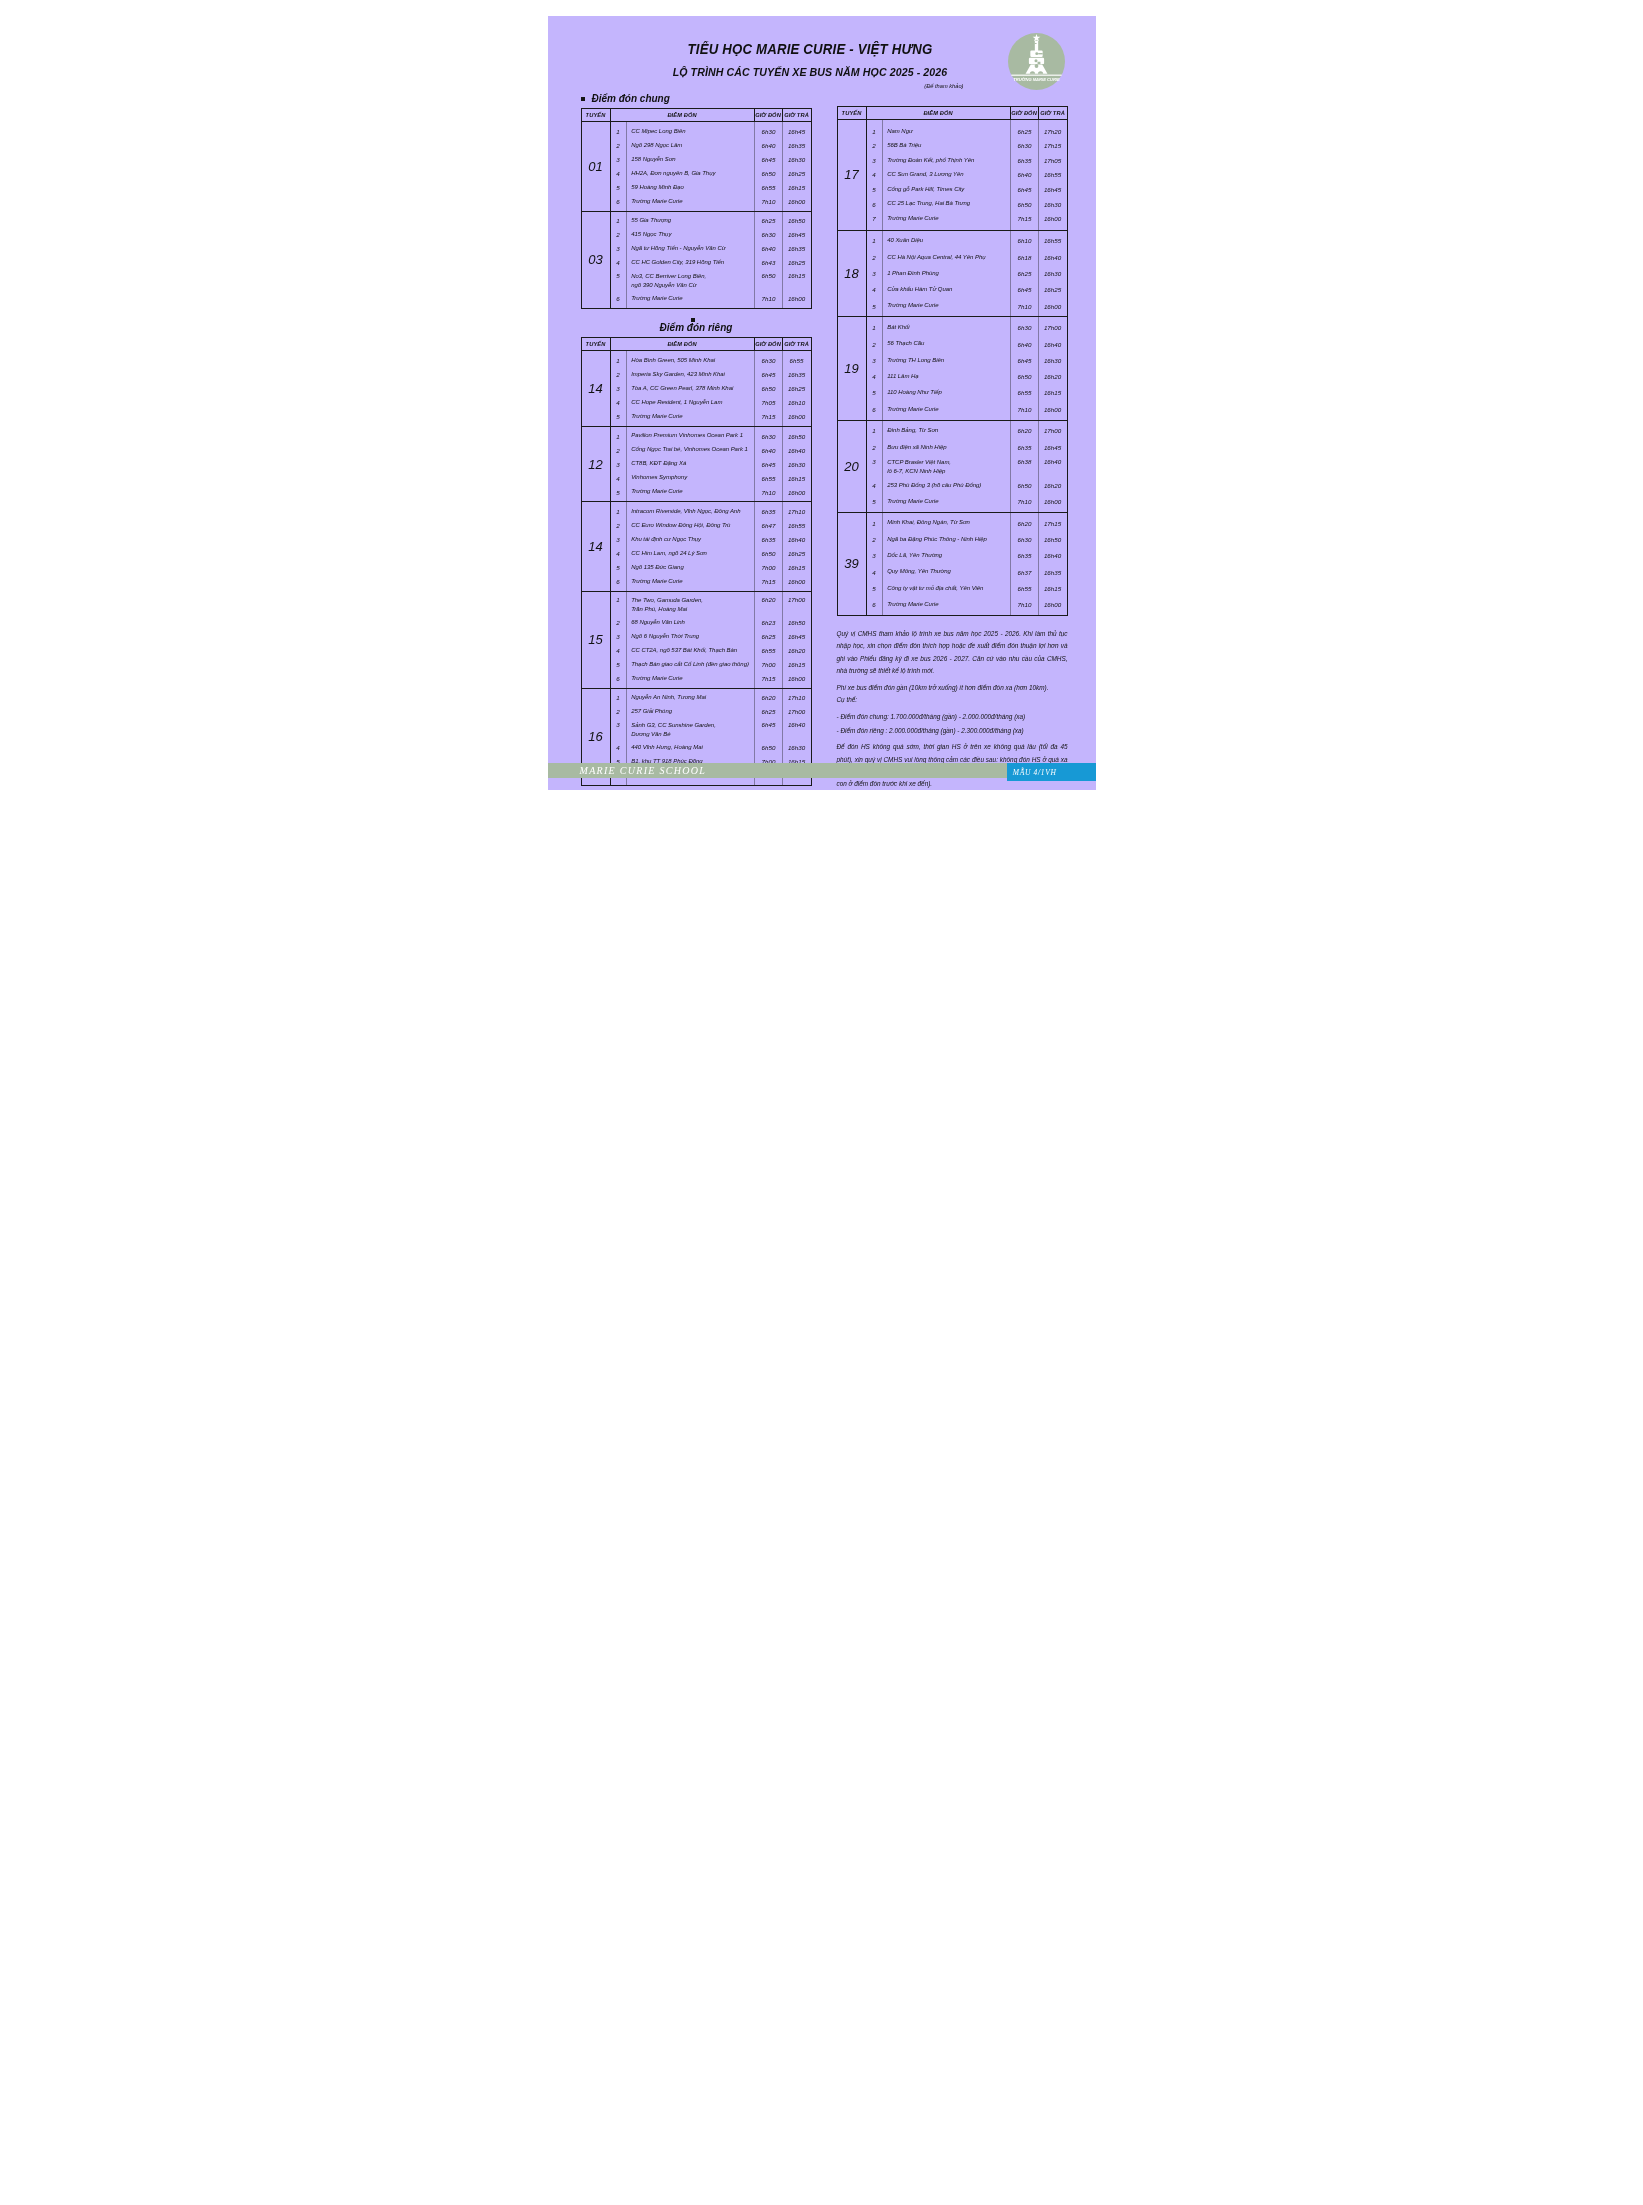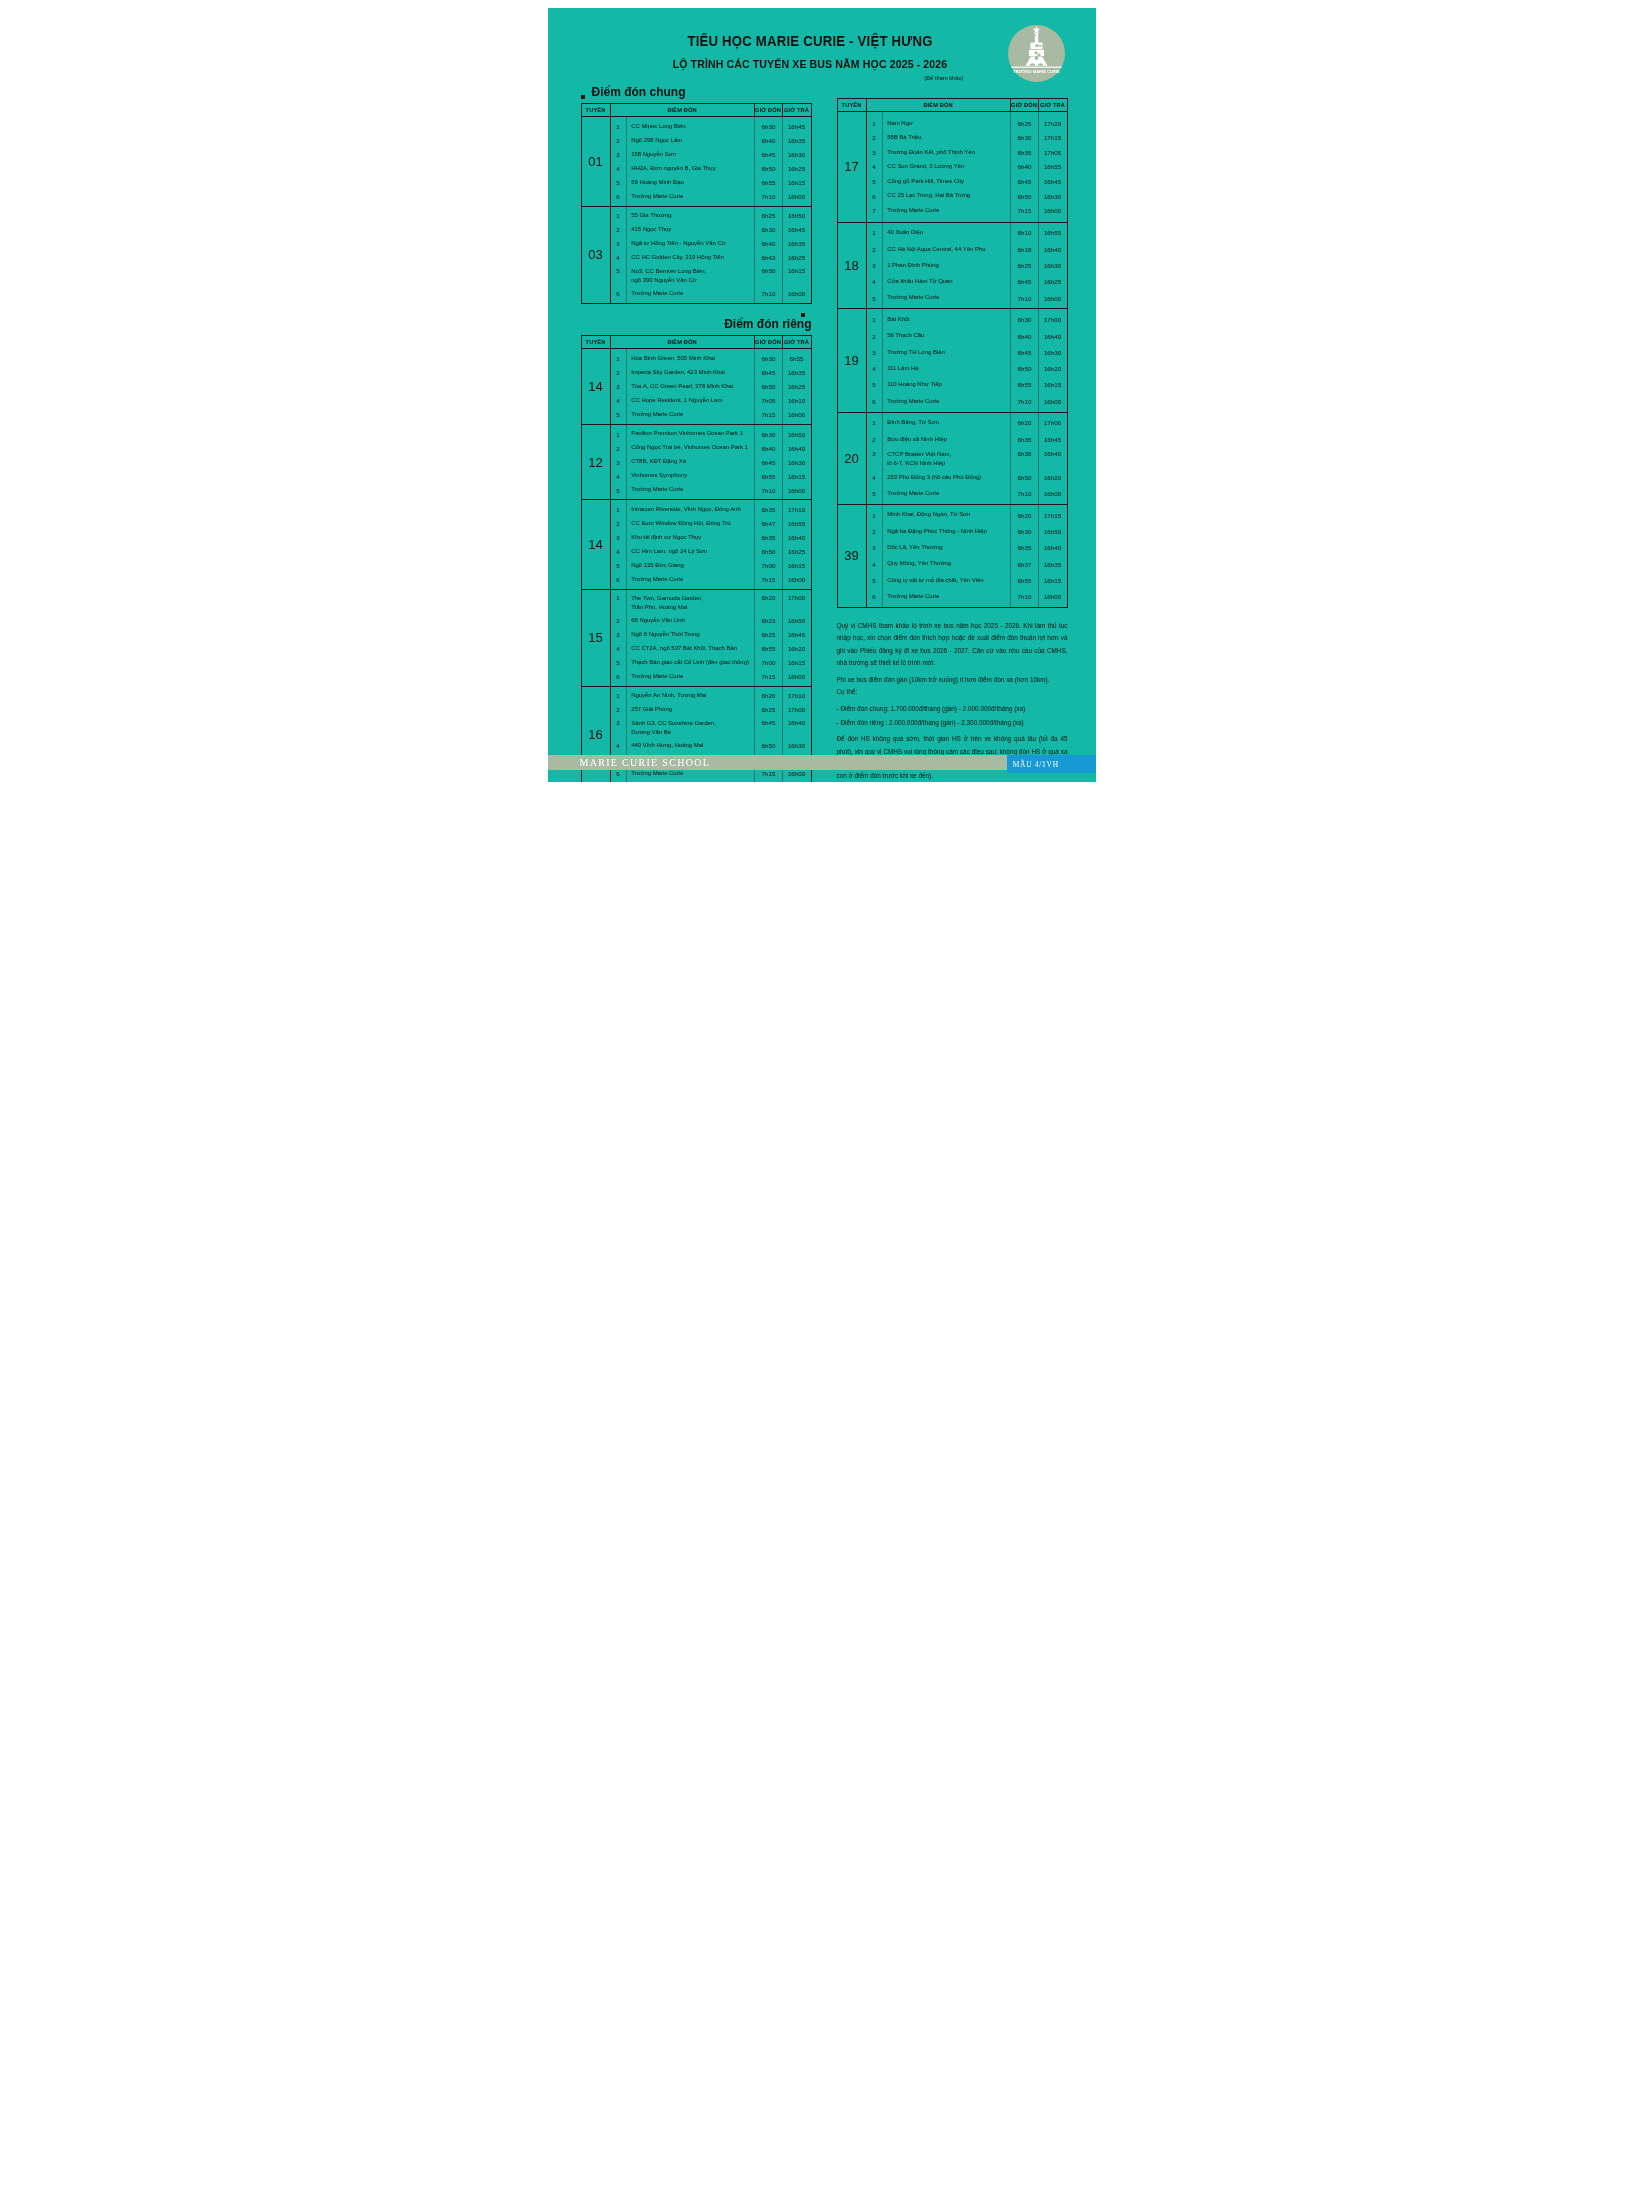--- a/index.html
+++ b/index.html
@@ -1,36 +1,36 @@
 <!DOCTYPE html>
 <html style="--green: #a8baa2; --blue: #1799d5;font-size:7px"><head>
 <meta charset="utf-8">
 <style>
   :root { --green:#a8baa2; --blue:#1799d5; --ink:#111; --line:#1a1a1a; }
   * { box-sizing:border-box; margin:0; padding:0; }
   body { background:#fff; font-family:"Liberation Sans", sans-serif; color:var(--ink); }
-  .page { position:relative; width:548px; height:774px; margin:8px auto; background:#14b8a6; overflow:hidden; }
+  .page { position:relative; width:548px; height:774px; margin:16px auto; background:#c4b5fd; overflow:hidden;font-style:italic; }
 
   
   .doc-title { position:absolute; top:25px; left:0; width:525px; text-align:center;
     font-size:13.2px; font-weight:700; letter-spacing:0.2px; transform:scaleY(1.12); transform-origin:top center; }
   .doc-subtitle { position:absolute; top:49px; left:0; width:525px; text-align:center;
     font-size:10.6px; font-weight:700; letter-spacing:0.1px; transform:scaleY(1.1); transform-origin:top center; }
   .doc-note { position:absolute; top:67px; right:132px; font-size:5.7px; }
 
   
   .logo { position:absolute; top:17px; left:460px; width:57px; height:57px; }
   .logo svg { width:100%; height:100%; display:block; }
 
   
   .content { position:absolute; top:77px; left:33px; display:flex; gap:25px; }
   .col { width:231px; }
   .col-right { padding-top:13.2px; }
 
-  .section-heading { display:flex; align-items:flex-end; font-size:12px; font-weight:600; margin-bottom:4px; }
+  .section-heading { display:flex; align-items:center; font-size:10px; font-weight:600; margin-bottom:4px; }
   .section-heading .bullet { width:4px; height:4px; background:#151515; margin-right:7px; flex:none; }
   .section-heading.second { margin-top:9.7px;flex-direction:column; }
 
   
   .bus-table { border:0.9px solid var(--line); width:100%; }
   .t-header { display:grid; grid-template-columns:29px 1fr 28px 28px; border-bottom:0.9px solid var(--line); height:13.2px; }
   .t-header .th { display:flex; align-items:center; justify-content:center;
     font-size:5.7px; font-weight:700; letter-spacing:0.1px; }
   .t-header .th:not(:last-child) { border-right:0.4px solid var(--line); }
 

